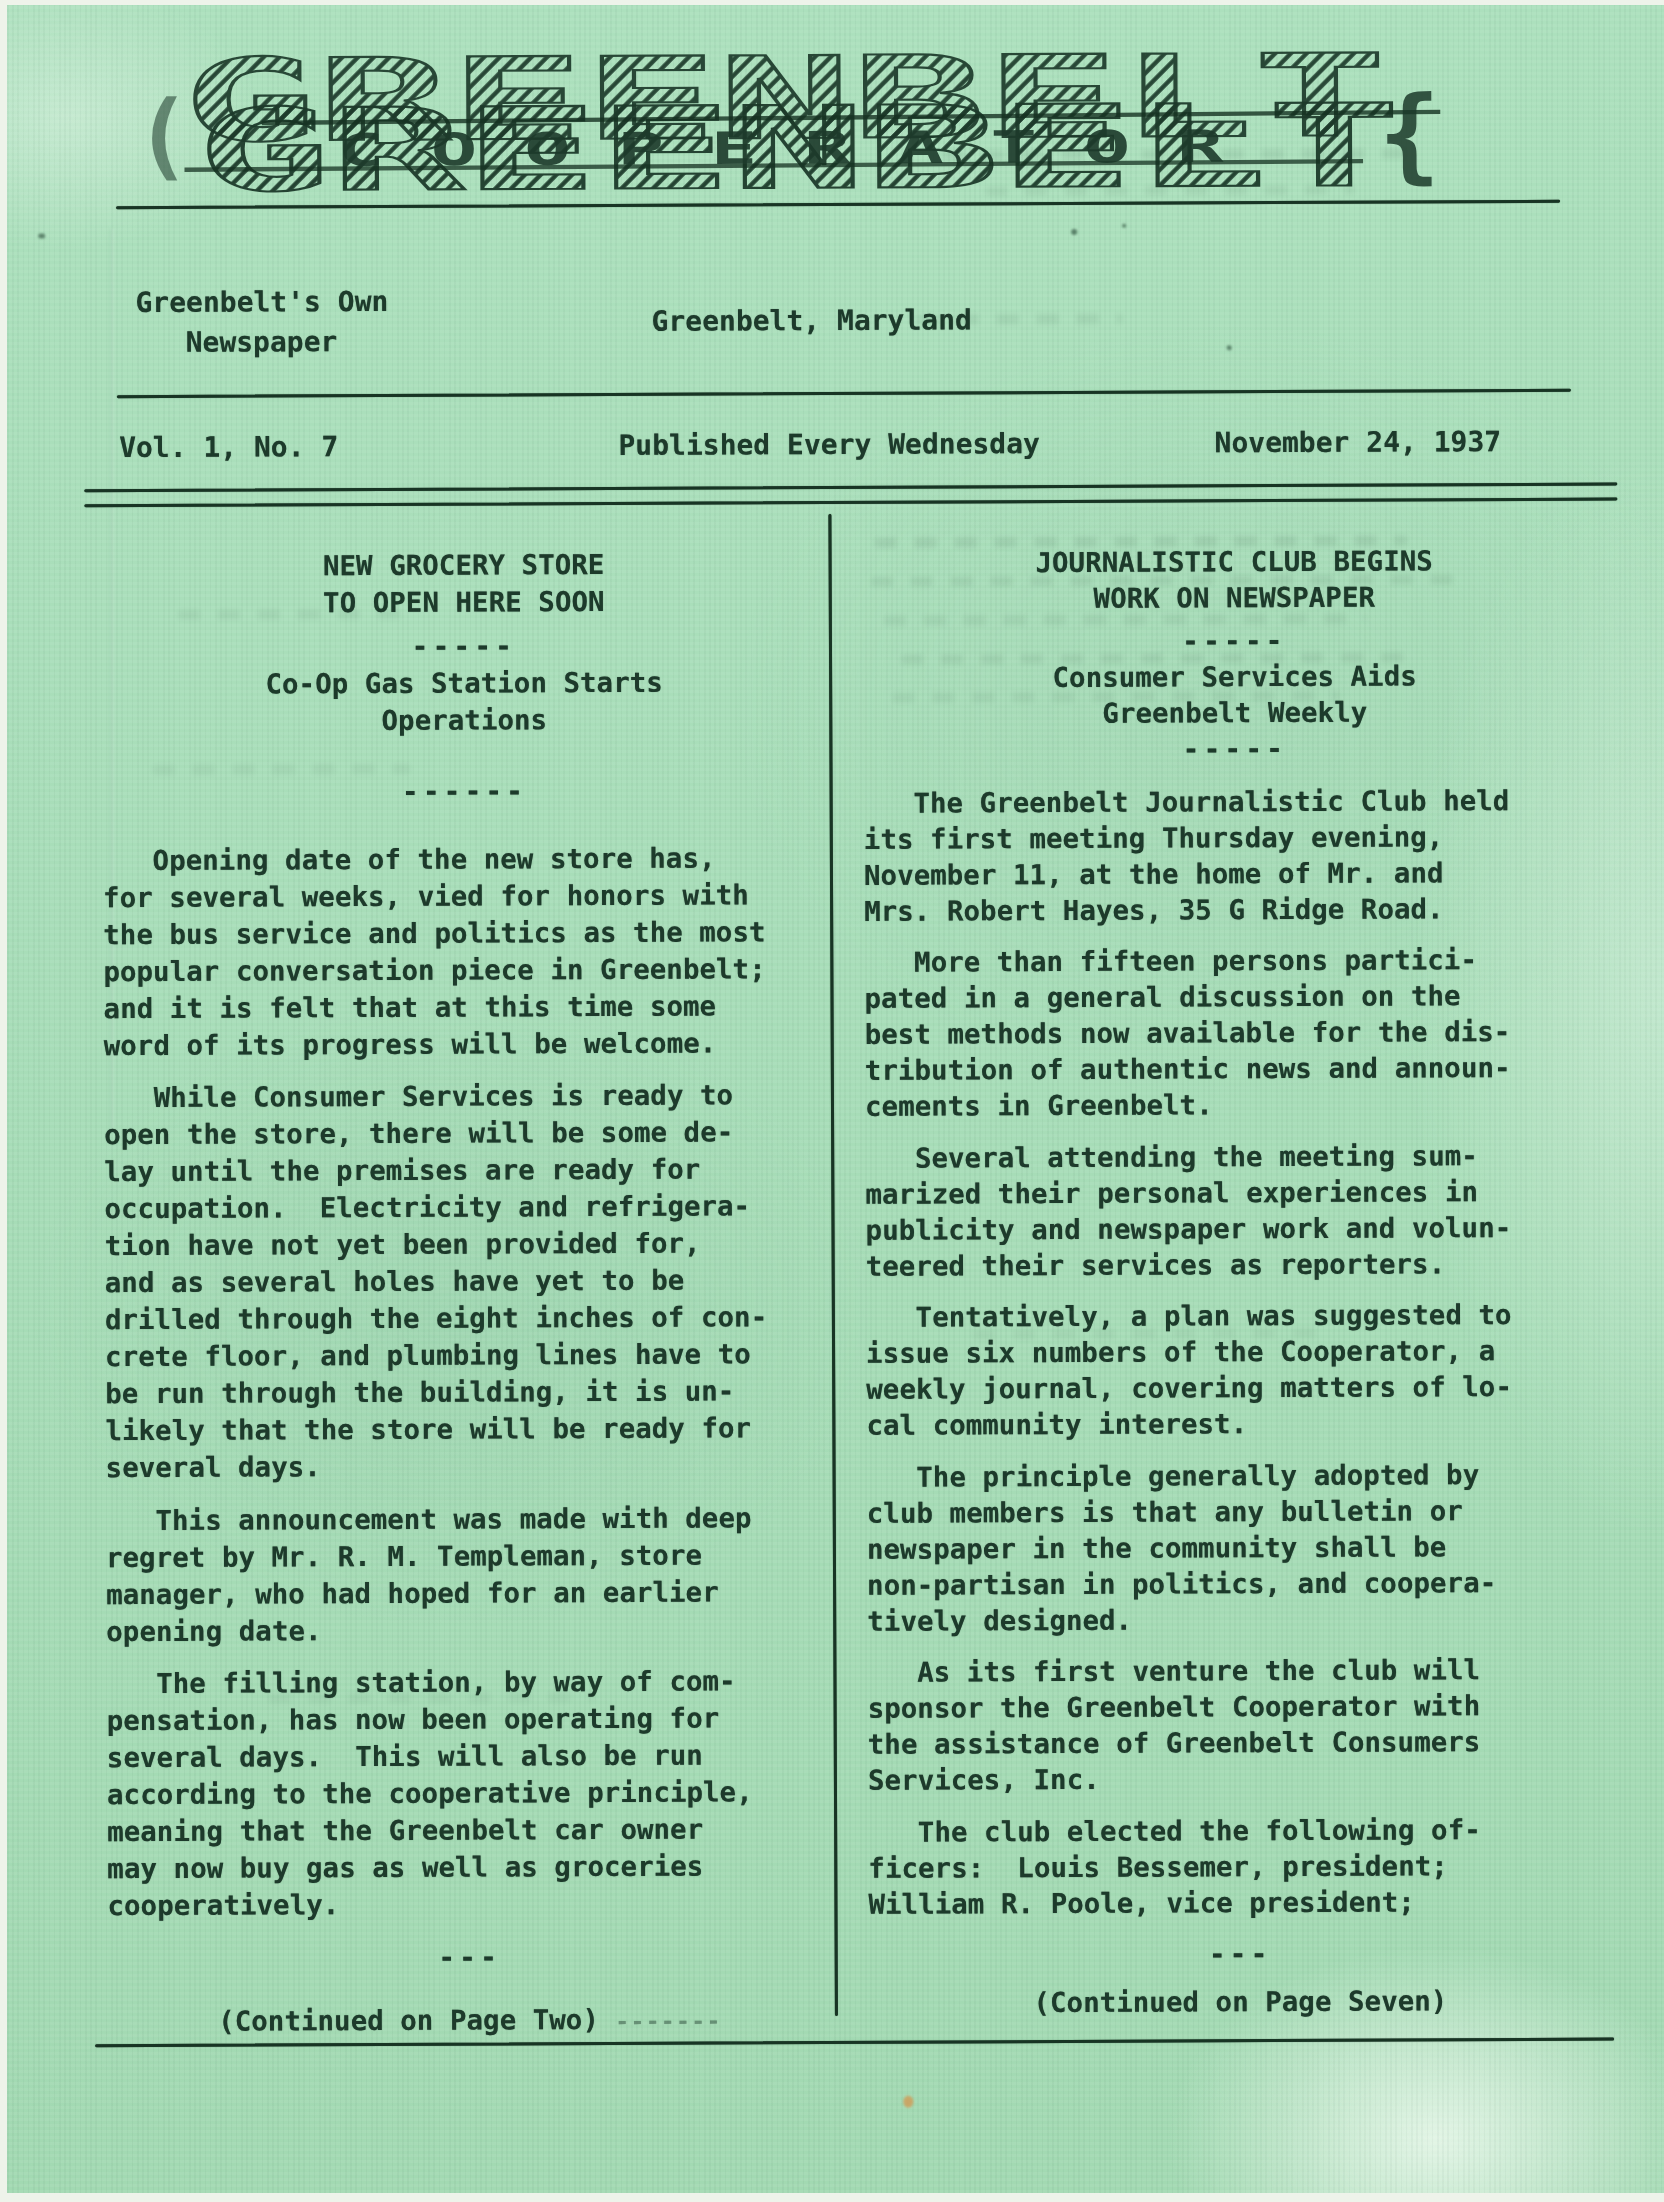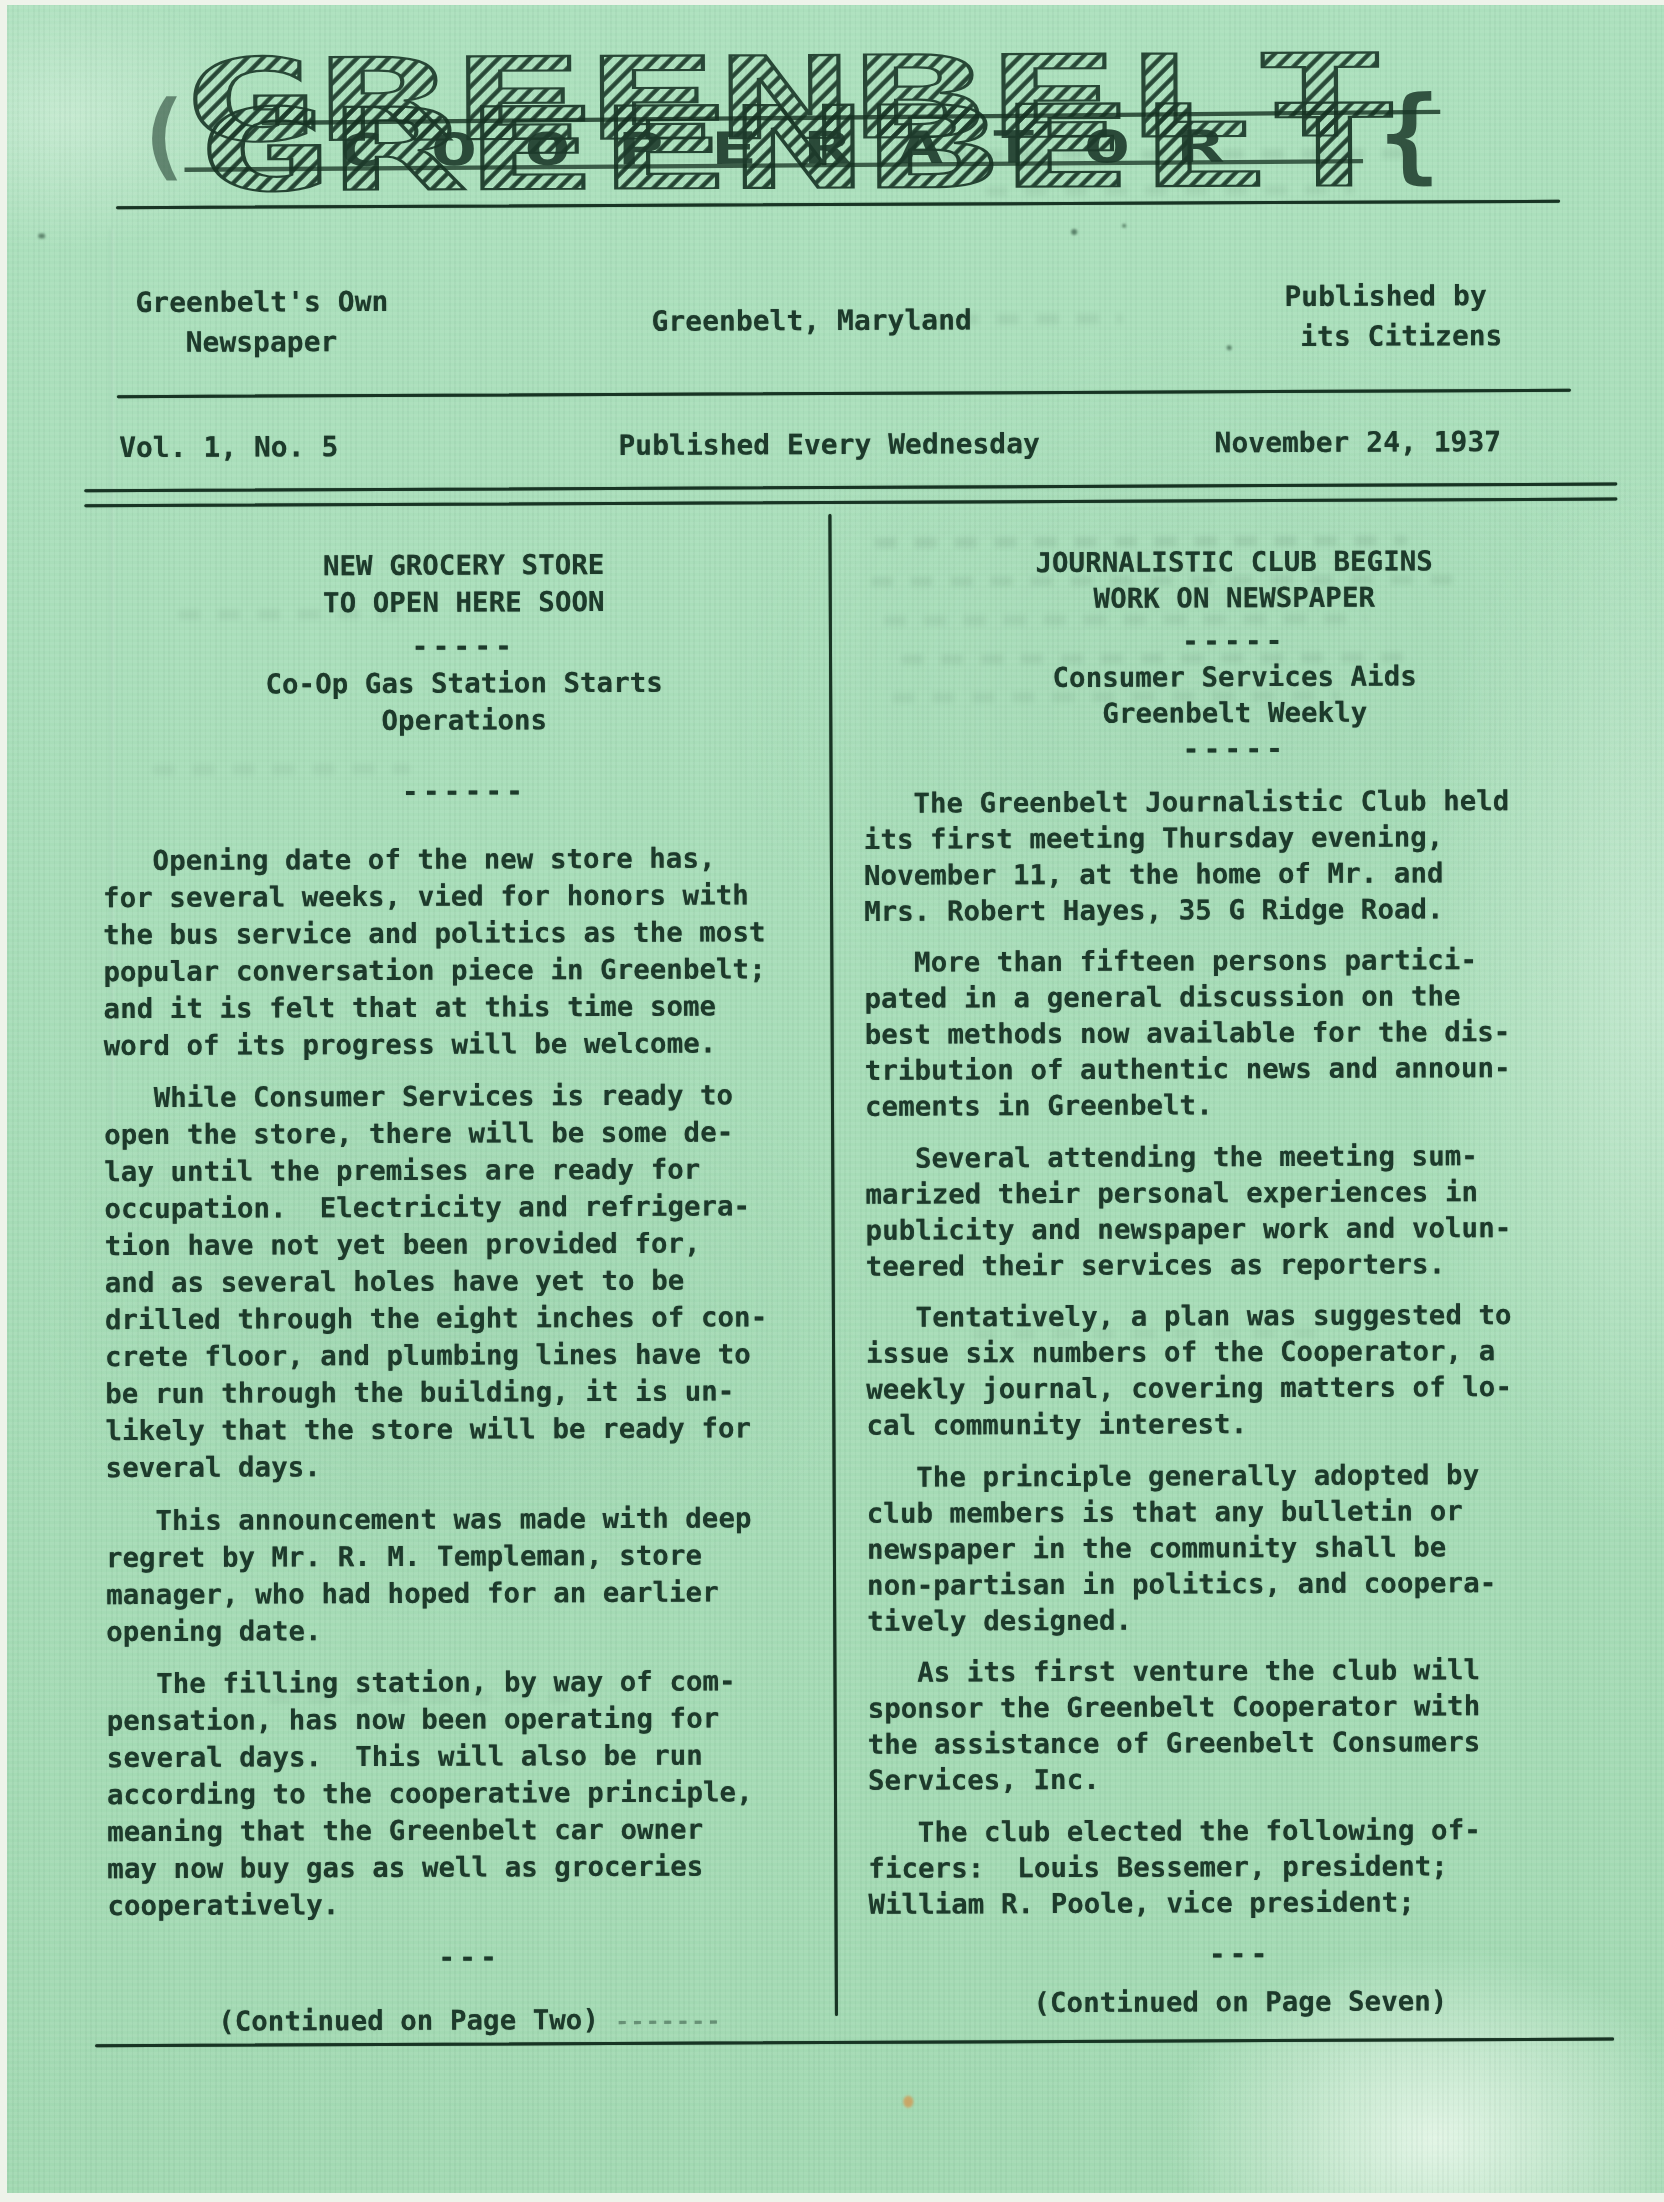--- a/index.html
+++ b/index.html
@@ -111,28 +111,24 @@
     <div class="rule" style="left:79px;top:496px;width:1533px;height:2.6px;"></div>
     <div class="rule" style="left:823px;top:509px;width:3.4px;height:1502px;"></div>
     <div class="rule" style="left:83px;top:2036px;width:1519px;height:3.4px;"></div>
 
     <div class="hband ink">
       <div class="hb-left">
         <div class="l1">Greenbelt's Own</div>
         <div class="l2">Newspaper</div>
       </div>
       <div class="hb-center">Greenbelt, Maryland</div>
-      <div class="hb-right">
-        <div class="l1">Published by</div>
-        <div class="l2">its Citizens</div>
-      </div>
     </div>
 
     <div class="dateline ink">
-      <span class="dl-vol">Vol. 1, No. 5</span>
+      <span class="dl-vol">Vol. 1, No. 7</span>
       <span class="dl-freq">Published Every Wednesday</span>
       <span class="dl-date">November 24, 1937</span>
     </div>
 
     <div class="col col-left ink">
       <div class="headline">NEW GROCERY STORE
 TO OPEN HERE SOON</div>
       <div class="divider" style="margin-top:6.9px;">-----</div>
       <div class="headline">Co-Op Gas Station Starts
 Operations</div>

